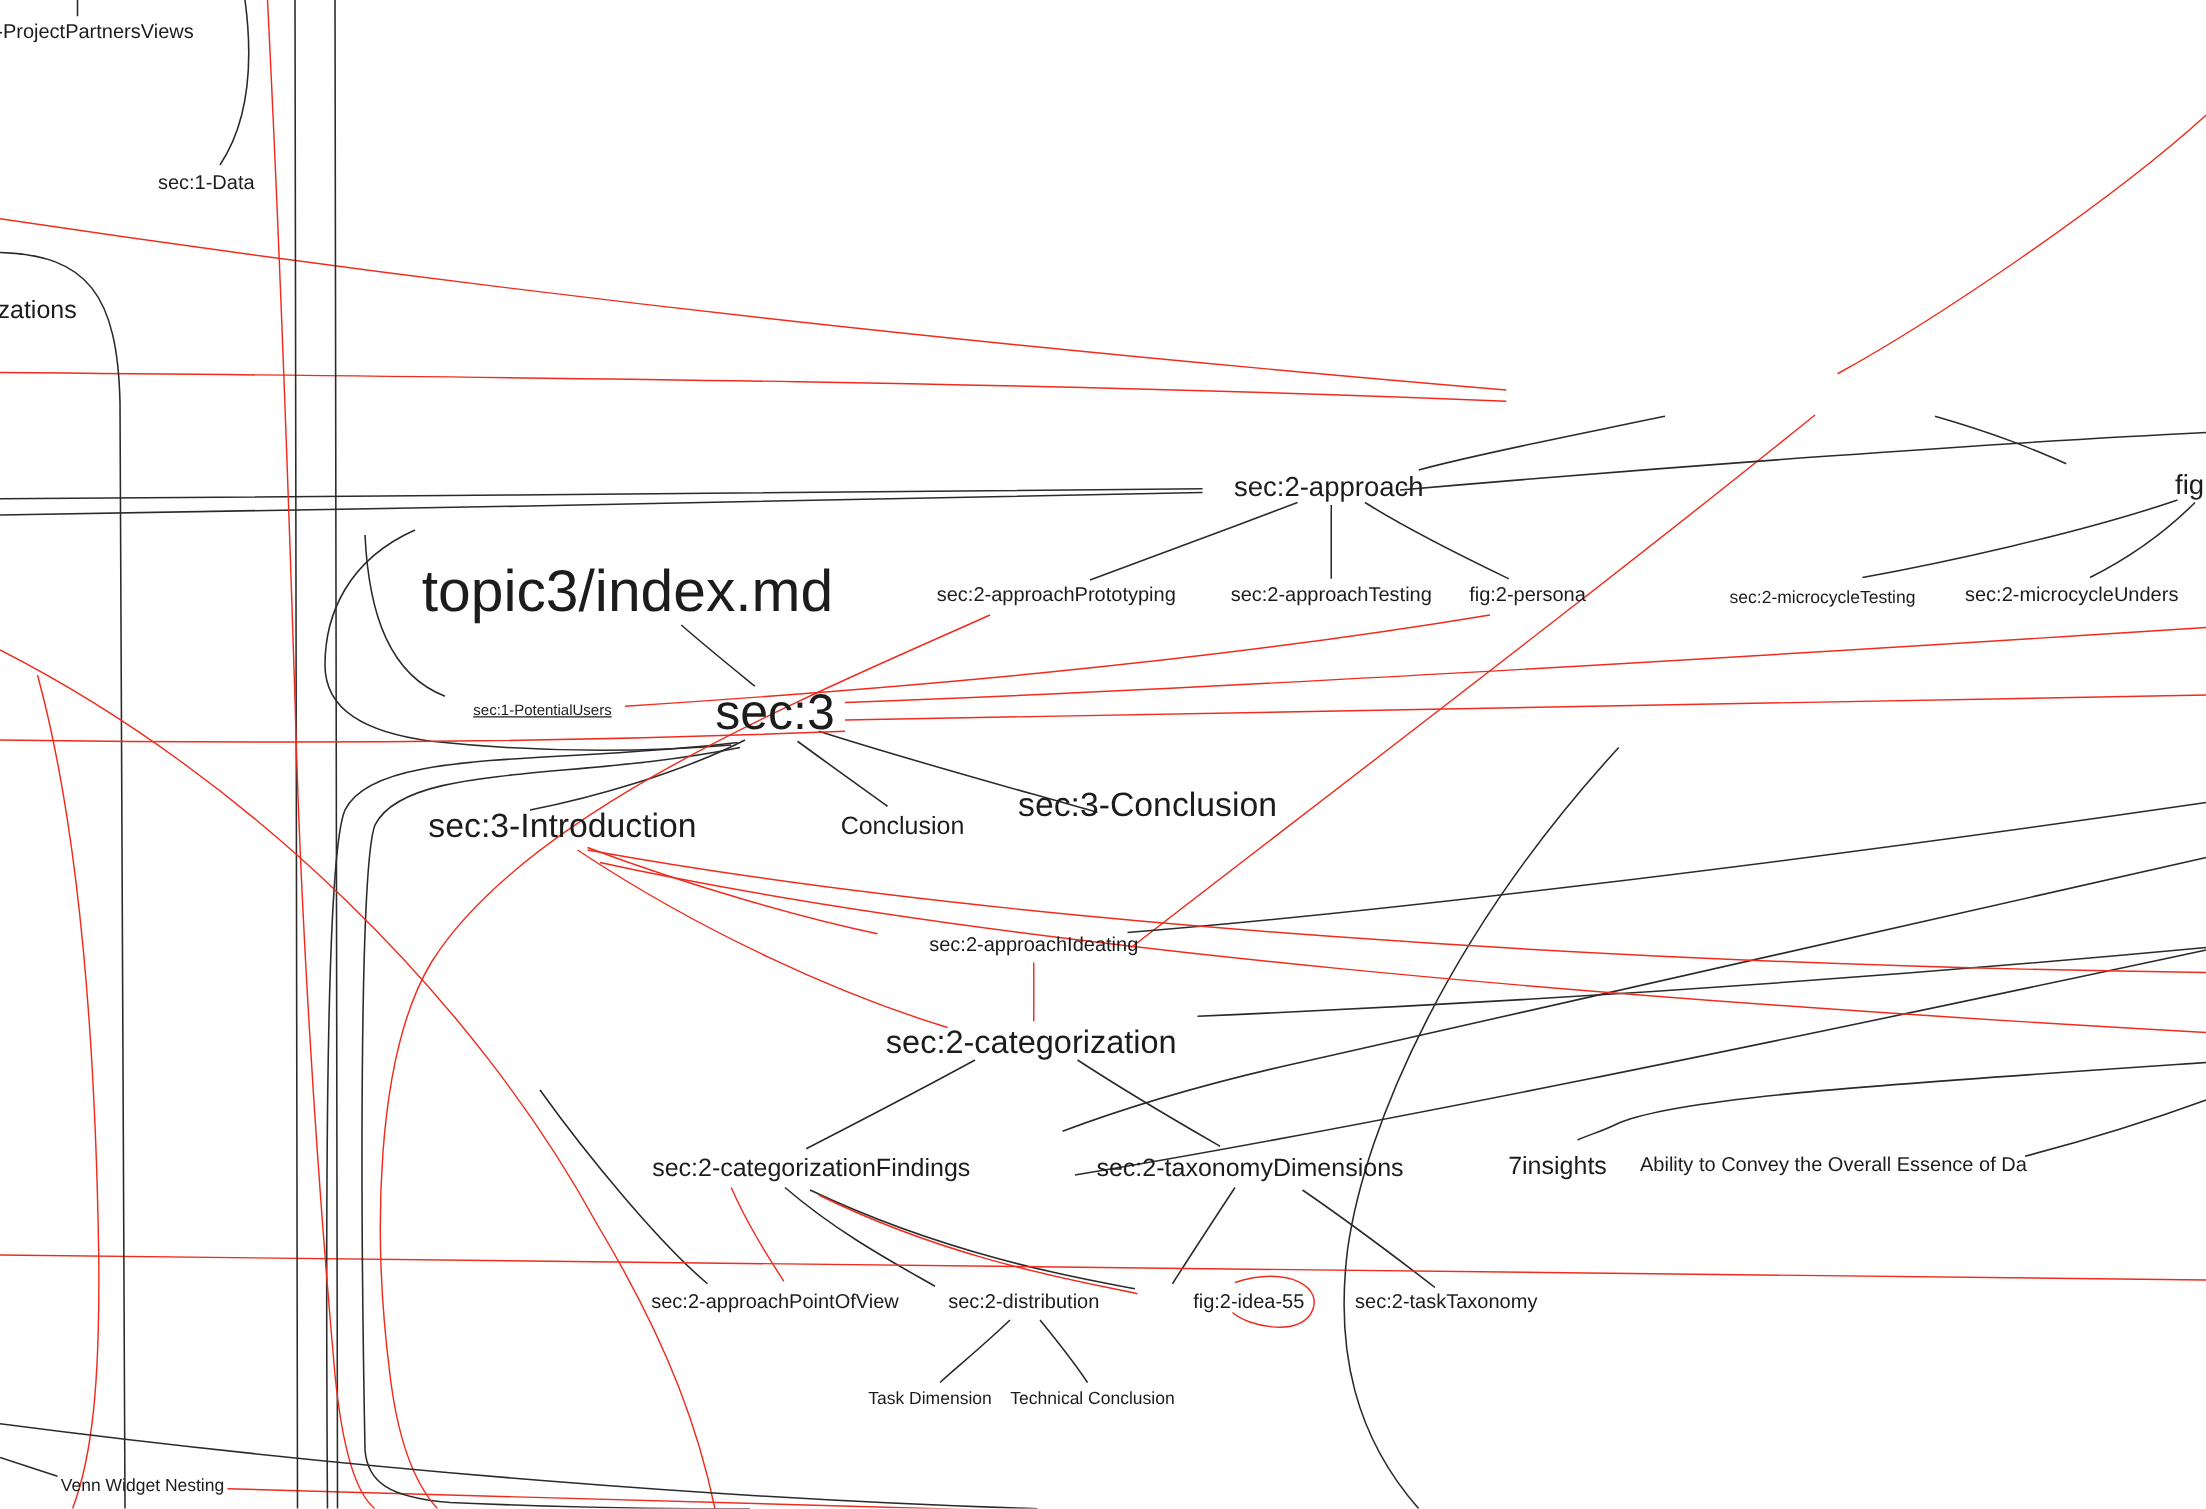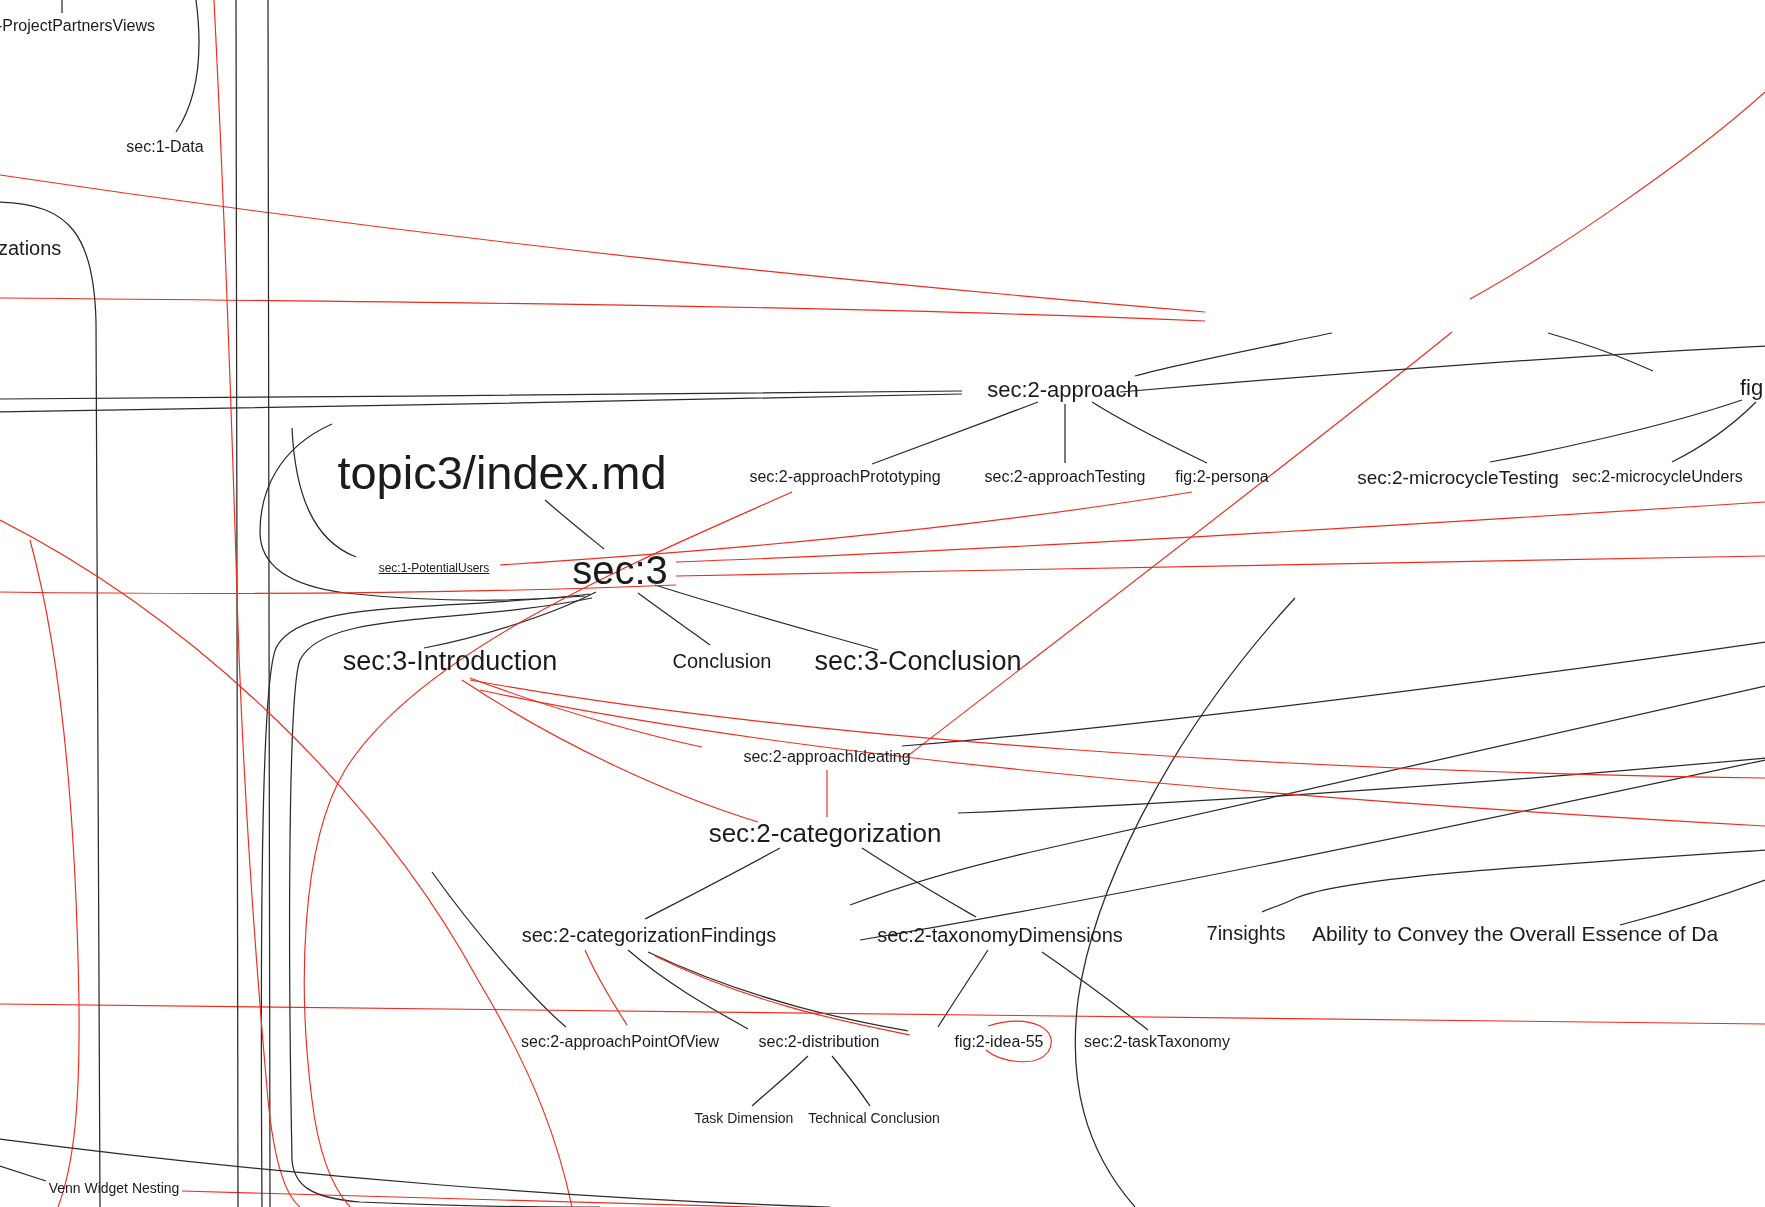--- a/index.html
+++ b/index.html
@@ -106,34 +106,34 @@
   </svg>
   <div id="node-layer">
       <div class="node left" style="left: -3px; top: 26px; font-size: 16px;">-ProjectPartnersViews</div>
       <div class="node center" style="left: 165px; top: 147px; font-size: 16px;">sec:1-Data</div>
       <div class="node left" style="left: -2px; top: 248px; font-size: 20px;">zations</div>
       <div class="node center" style="left: 1063px; top: 390px; font-size: 22px;">sec:2-approach</div>
       <div class="node left" style="left: 1740px; top: 388px; font-size: 22px; text-align: center;">fig</div>
       <div class="node center" style="left: 845px; top: 477px; font-size: 16px;">sec:2-approachPrototyping</div>
       <div class="node center" style="left: 1065px; top: 477px; font-size: 16px;">sec:2-approachTesting</div>
       <div class="node center" style="left: 1222px; top: 477px; font-size: 16px; text-align: right;">fig:2-persona</div>
-      <div class="node center" style="left: 1458px; top: 477px; font-size: 19px;">sec:2-microcycleTesting</div>
+      <div class="node center" style="left: 1458px; top: 477px; font-size: 14px;">sec:2-microcycleTesting</div>
       <div class="node left" style="left: 1572px; top: 477px; font-size: 16px;">sec:2-microcycleUnders</div>
       <div class="node center" style="left: 502px; top: 472px; font-size: 47px;">topic3/index.md</div>
       <div class="node center" style="left: 434px; top: 568px; font-size: 12px; text-decoration: underline;">sec:1-PotentialUsers</div>
       <div class="node center" style="left: 620px; top: 570px; font-size: 40px;">sec:3</div>
       <div class="node center" style="left: 450px; top: 661px; font-size: 27px;">sec:3-Introduction</div>
       <div class="node center" style="left: 722px; top: 661px; font-size: 20px;">Conclusion</div>
-      <div class="node center" style="left: 918px; top: 661px; font-size: 27px;">sec:3-Conclusion</div>
+      <div class="node center" style="left: 918px; top: 644px; font-size: 27px;">sec:3-Conclusion</div>
       <div class="node center" style="left: 827px; top: 757px; font-size: 16px;">sec:2-approachIdeating</div>
       <div class="node center" style="left: 825px; top: 833px; font-size: 26px;">sec:2-categorization</div>
       <div class="node center" style="left: 649px; top: 935px; font-size: 20px;">sec:2-categorizationFindings</div>
       <div class="node center" style="left: 1000px; top: 935px; font-size: 20px;">sec:2-taxonomyDimensions</div>
       <div class="node center" style="left: 1246px; top: 933px; font-size: 20px;">7insights</div>
-      <div class="node left" style="left: 1312px; top: 933px; font-size: 21px;">Ability to Convey the Overall Essence of Da</div>
+      <div class="node left" style="left: 1312px; top: 933px; font-size: 16px;">Ability to Convey the Overall Essence of Da</div>
       <div class="node center" style="left: 620px; top: 1042px; font-size: 16px;">sec:2-approachPointOfView</div>
       <div class="node center" style="left: 819px; top: 1042px; font-size: 16px;">sec:2-distribution</div>
       <div class="node center" style="left: 955px; top: 1042px; font-size: 16px; margin-left: 44px;">fig:2-idea-55</div>
       <div class="node center" style="left: 1157px; top: 1042px; font-size: 16px;">sec:2-taskTaxonomy</div>
       <div class="node center" style="left: 744px; top: 1118px; font-size: 14px; text-align: right;">Task Dimension</div>
       <div class="node center" style="left: 874px; top: 1118px; font-size: 14px;">Technical Conclusion</div>
       <div class="node center" style="left: 114px; top: 1188px; font-size: 14px;">Venn Widget Nesting</div>
     </div>
 </div>
 

